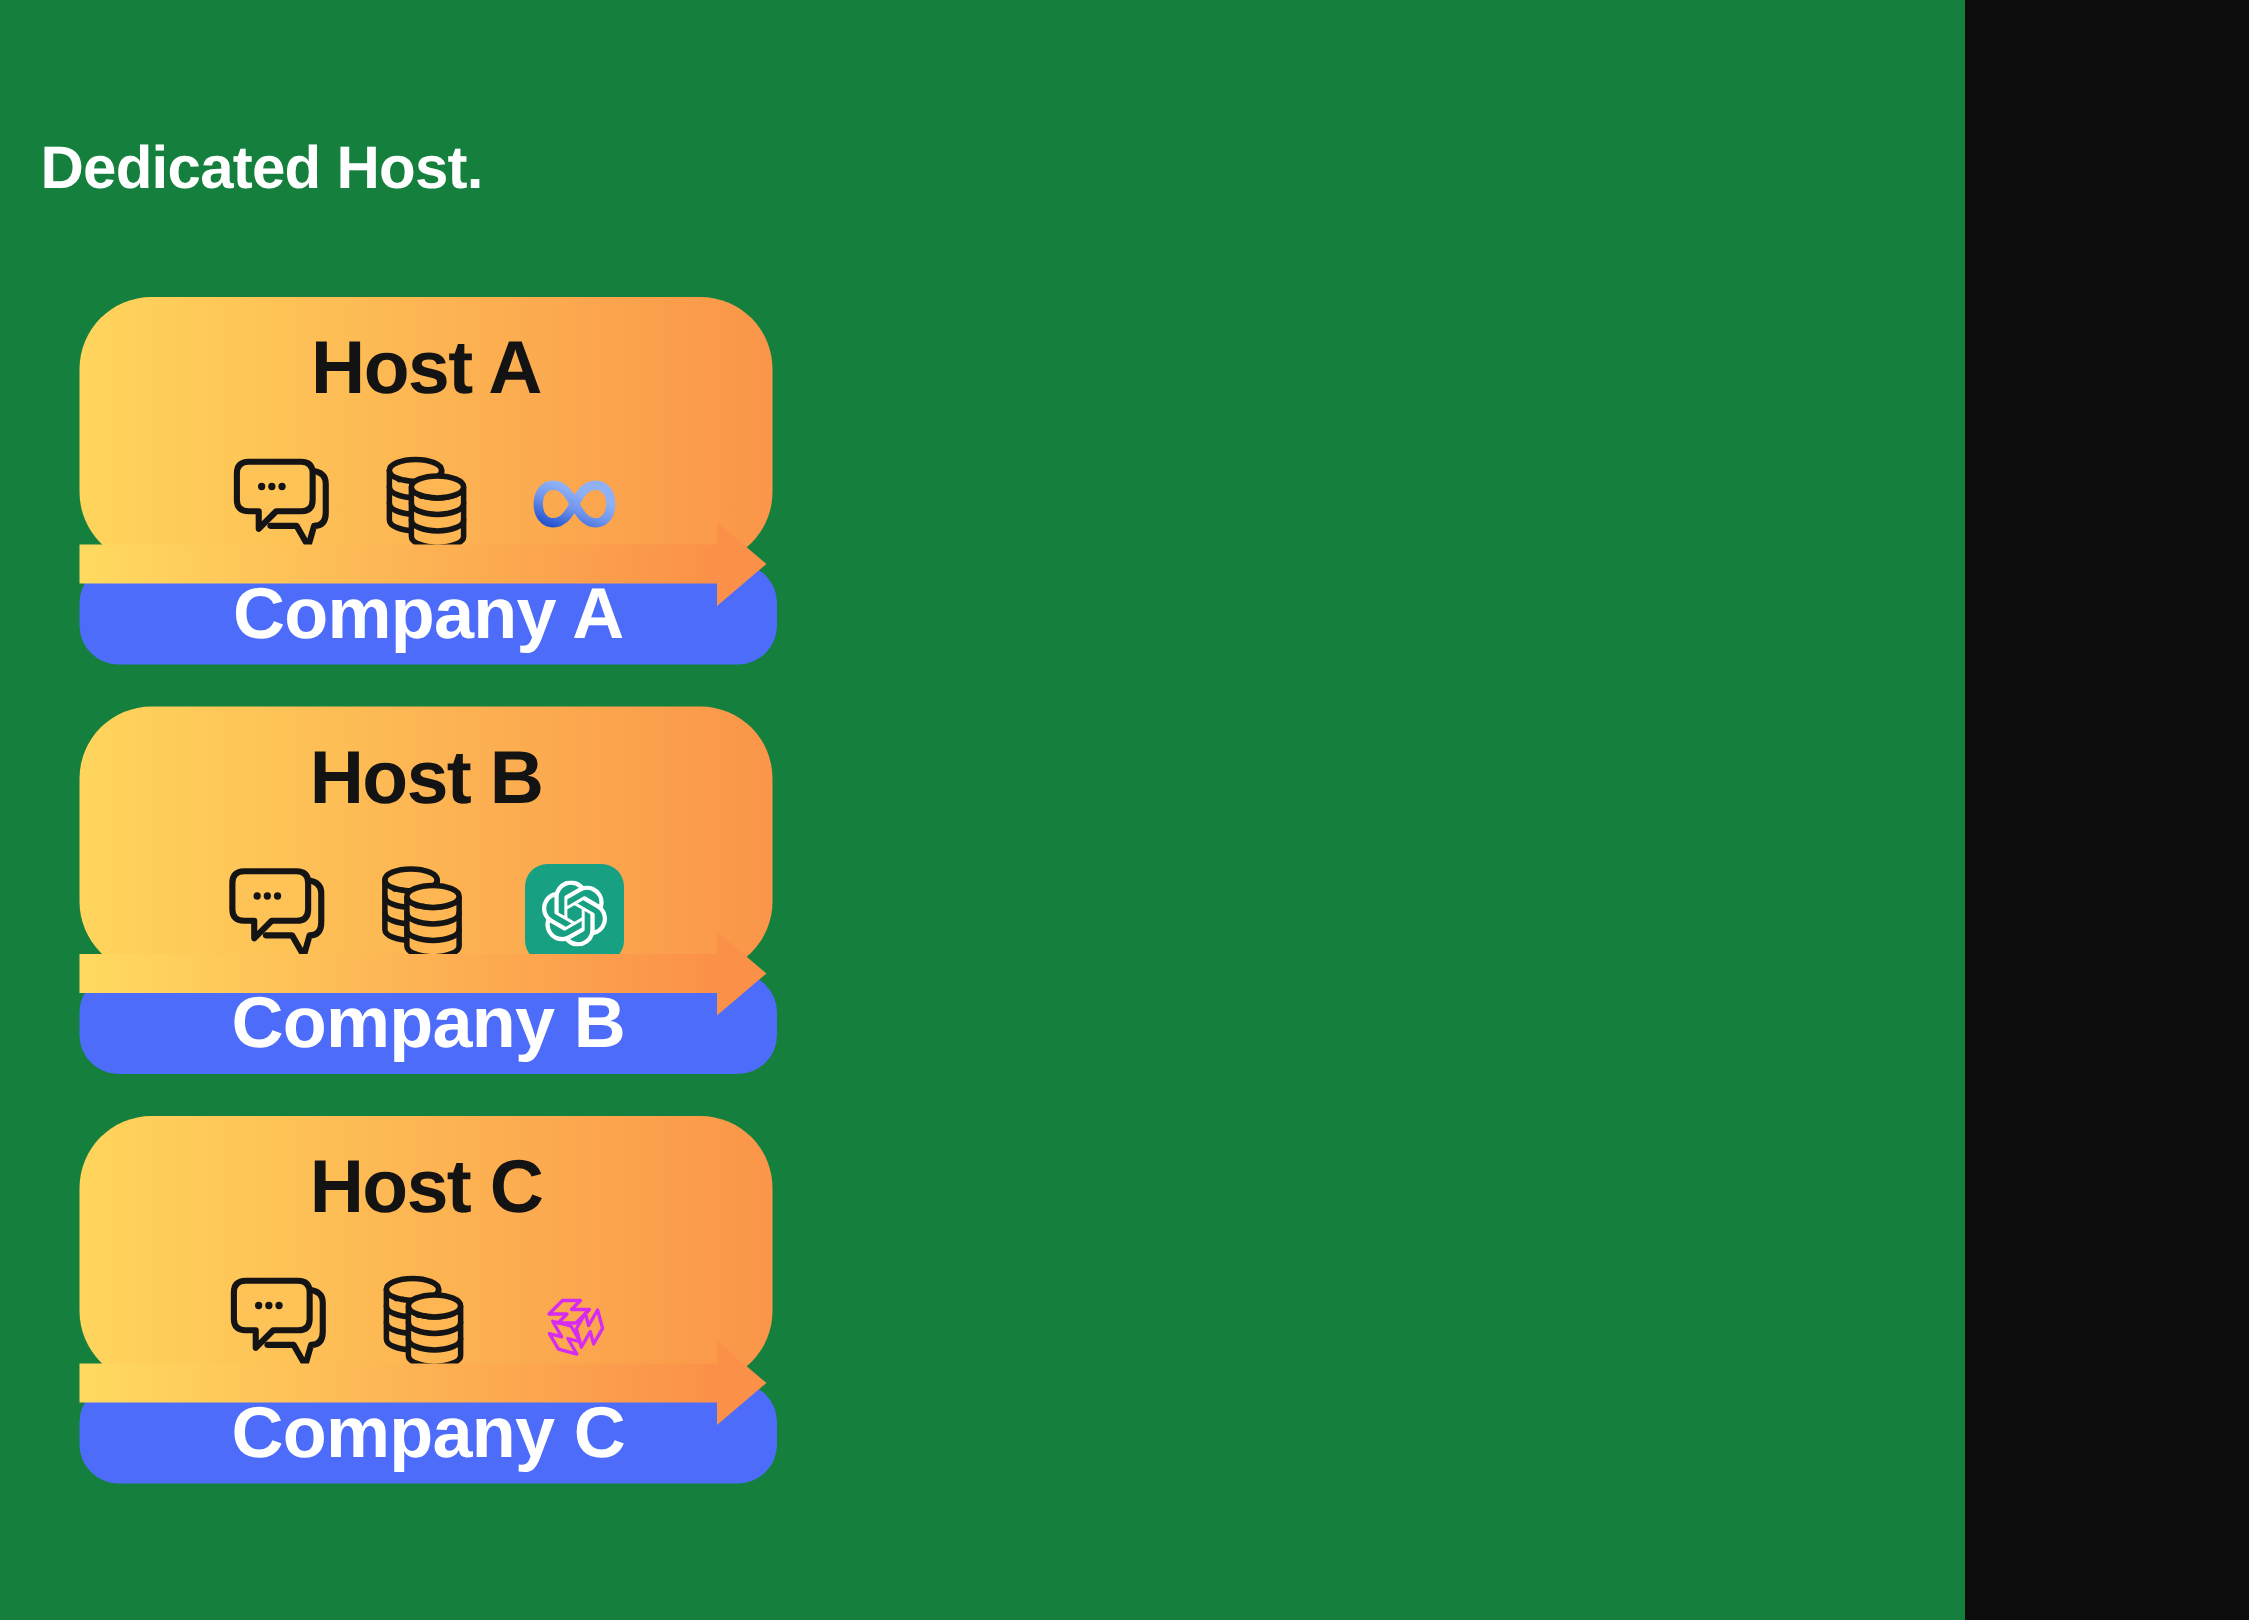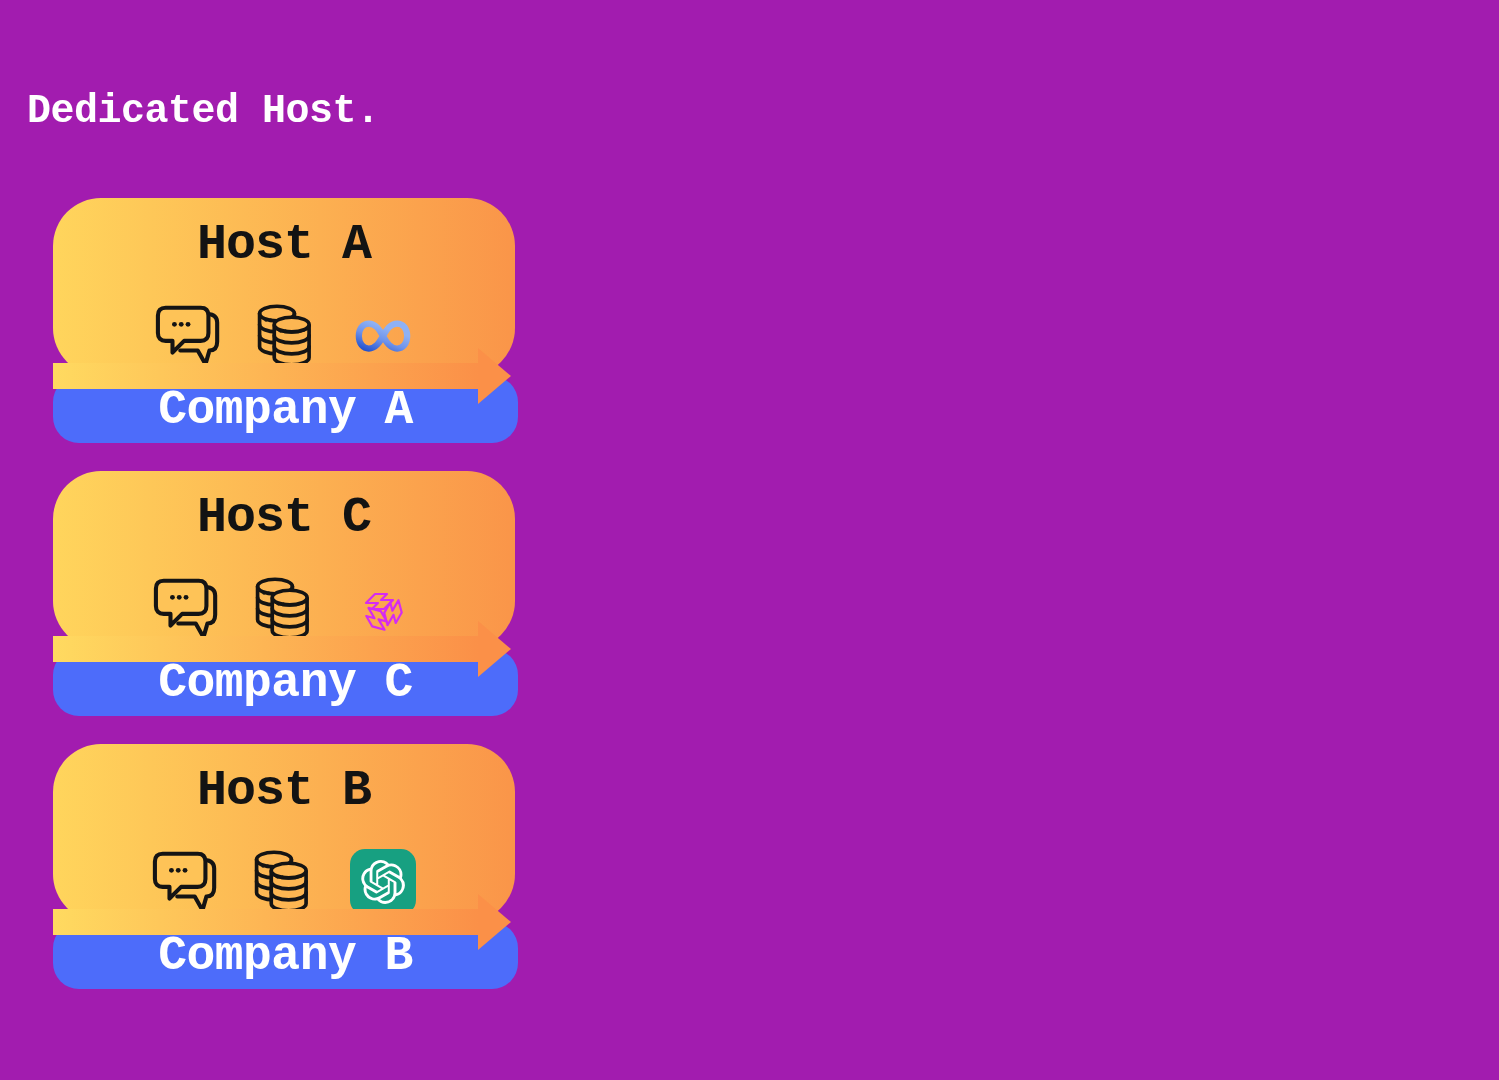--- a/index.html
+++ b/index.html
@@ -3,24 +3,23 @@
 <meta charset="utf-8">
 <style>
   html,body { margin:0; padding:0; }
   body {
     background:#0c0c0d;
     font-family:"Liberation Sans", sans-serif;
     -webkit-font-smoothing:antialiased;
   }
   .stage {
     position:relative;
-    width:1499px; height:1080px;
-    background:#a21caf;
+    width:1310px; height:1080px;
+    background:#15803d;
     overflow:hidden;
-    font-family:Liberation Mono, monospace;
   }
   .page-title {
     margin:92px 0 0 27px;
     font-size:40px; line-height:40px;
     font-weight:bold;
     color:#ffffff;
     letter-spacing:-0.5px;
   }
   .rows { margin:66px 36px 0 53px; }
   .row {
@@ -182,44 +181,20 @@
         <div class="arrow-bar"></div>
         <div class="arrow-head"></div>
       </div>
       <div class="company-card">
         <div class="company-label">Company A</div>
       </div>
     </div>
 
     <div class="row">
       <div class="host-card">
-        <div class="host-title">Host C</div>
-        <div class="icon-row">
-          <svg class="icon" width="68" height="66" viewBox="0 0 70 66">
-              <use href="#chatIcon"></use>
-            </svg>
-          <svg class="icon" width="66" height="73" viewBox="0 0 72 76">
-              <use href="#dbIcon"></use>
-            </svg>
-          <svg class="icon" width="64" height="68" viewBox="0 0 64 64">
-              <use href="#knotIcon"></use>
-            </svg>
-        </div>
-      </div>
-      <div class="arrow-zone">
-        <div class="arrow-bar"></div>
-        <div class="arrow-head"></div>
-      </div>
-      <div class="company-card">
-        <div class="company-label">Company C</div>
-      </div>
-    </div>
-
-    <div class="row">
-      <div class="host-card">
         <div class="host-title">Host B</div>
         <div class="icon-row">
           <svg class="icon" width="68" height="66" viewBox="0 0 70 66">
               <use href="#chatIcon"></use>
             </svg>
           <svg class="icon" width="66" height="73" viewBox="0 0 72 76">
               <use href="#dbIcon"></use>
             </svg>
           <div class="openai-tile">
             <svg width="44" height="44" viewBox="0 0 24 24">
@@ -230,14 +205,38 @@
       </div>
       <div class="arrow-zone">
         <div class="arrow-bar"></div>
         <div class="arrow-head"></div>
       </div>
       <div class="company-card">
         <div class="company-label">Company B</div>
       </div>
     </div>
 
+    <div class="row">
+      <div class="host-card">
+        <div class="host-title">Host C</div>
+        <div class="icon-row">
+          <svg class="icon" width="68" height="66" viewBox="0 0 70 66">
+              <use href="#chatIcon"></use>
+            </svg>
+          <svg class="icon" width="66" height="73" viewBox="0 0 72 76">
+              <use href="#dbIcon"></use>
+            </svg>
+          <svg class="icon" width="64" height="68" viewBox="0 0 64 64">
+              <use href="#knotIcon"></use>
+            </svg>
+        </div>
+      </div>
+      <div class="arrow-zone">
+        <div class="arrow-bar"></div>
+        <div class="arrow-head"></div>
+      </div>
+      <div class="company-card">
+        <div class="company-label">Company C</div>
+      </div>
+    </div>
+
   </div>
 </div>
 
 </body></html>

